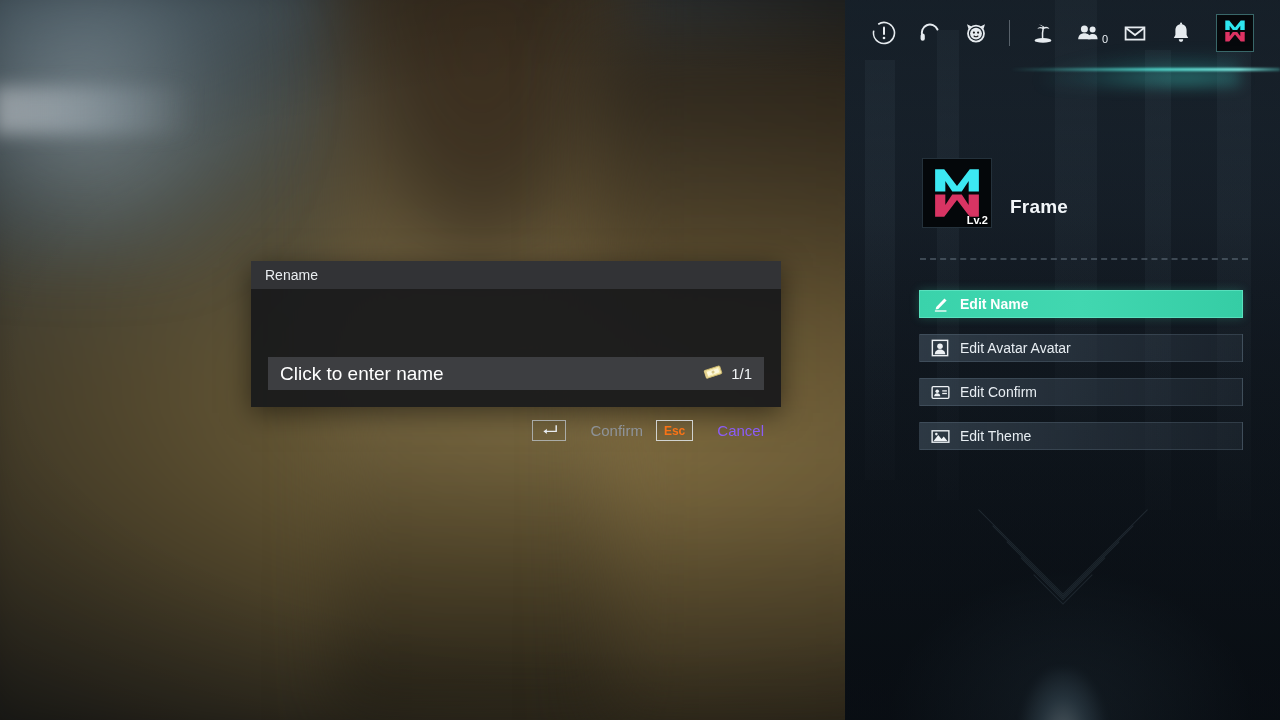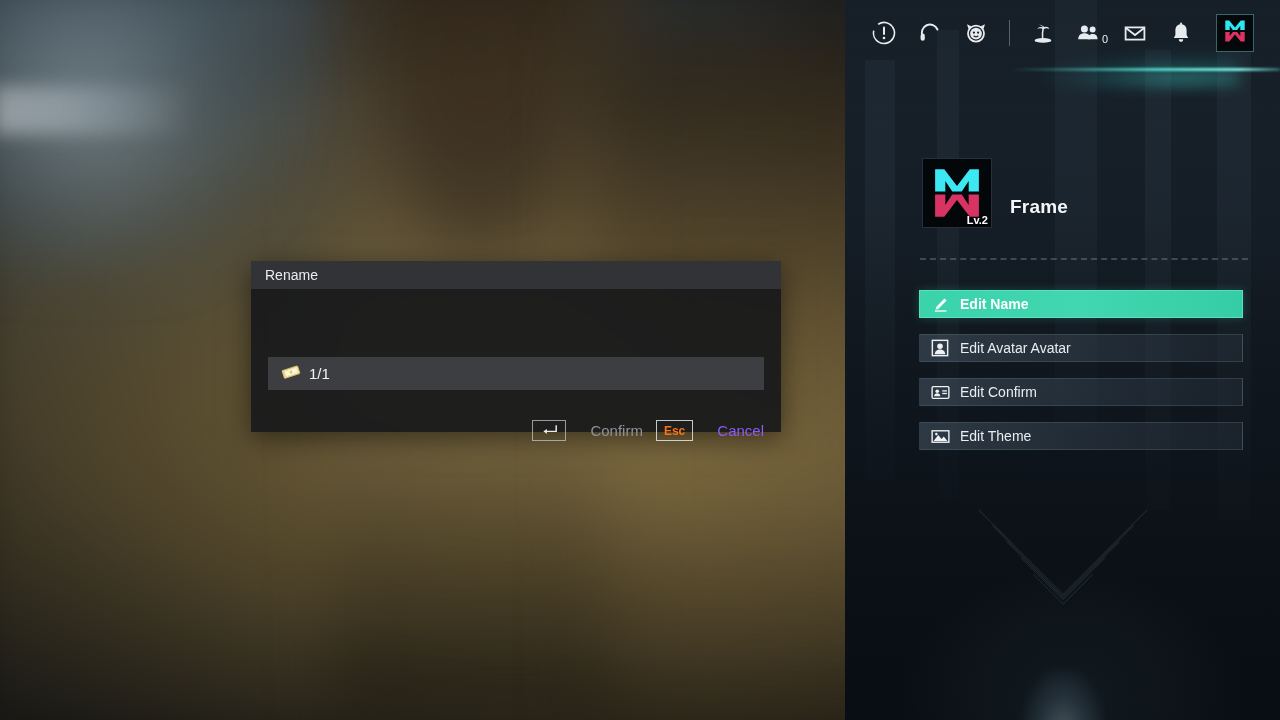--- a/index.html
+++ b/index.html
@@ -140,21 +140,21 @@
   .pf-item.active{
     background:linear-gradient(90deg,#3ad3ab 0%,#41d7b0 50%,#35cda5 100%);
     border:1px solid rgba(120,240,210,.5);
     color:#ffffff; font-weight:bold;
     box-shadow:0 0 10px rgba(58,211,171,.25);
   }
   .pf-ico{ width:20px; height:20px; display:flex; align-items:center; justify-content:center; flex:0 0 20px; }
 
   
   #dialog{
-    position:absolute; left:251px; top:261px; width:530px; height:171px; z-index:60;
+    position:absolute; left:251px; top:261px; width:530px; height:146px; z-index:60;
     background:rgba(24,25,27,.93);
     box-shadow:0 6px 26px rgba(0,0,0,.5);
   }
   .dlg-title{
     height:28px; background:rgba(52,53,56,.95);
     display:flex; align-items:center; padding-left:14px;
     color:#e9edf0; font-size:14px;
   }
   .dlg-body{ position:relative; height:139px; }
   .dlg-input{
@@ -374,20 +374,21 @@
 
 </div>
 
 <div id="dialog">
 
   <div class="dlg-title">Rename</div>
 
   <div class="dlg-body">
 
     <div class="dlg-input">
+      <span class="dlg-placeholder">Click to enter name</span>
 
       <span class="dlg-item">
         <span>
           <svg width="22" height="18" viewBox="0 0 24 20">
             <g transform="rotate(-18 12 10)">
               <rect x="3" y="5.6" width="18" height="9" rx="1" fill="#f4e7a8" stroke="#c9b46a" stroke-width="1"></rect>
               <rect x="5.4" y="7.8" width="13.2" height="4.6" fill="#fdf8dd"></rect>
               <circle cx="12" cy="10.1" r="1.7" fill="#d8c887"></circle>
               <rect x="3" y="5.6" width="2.2" height="9" fill="#e3d190"></rect>
             </g>

